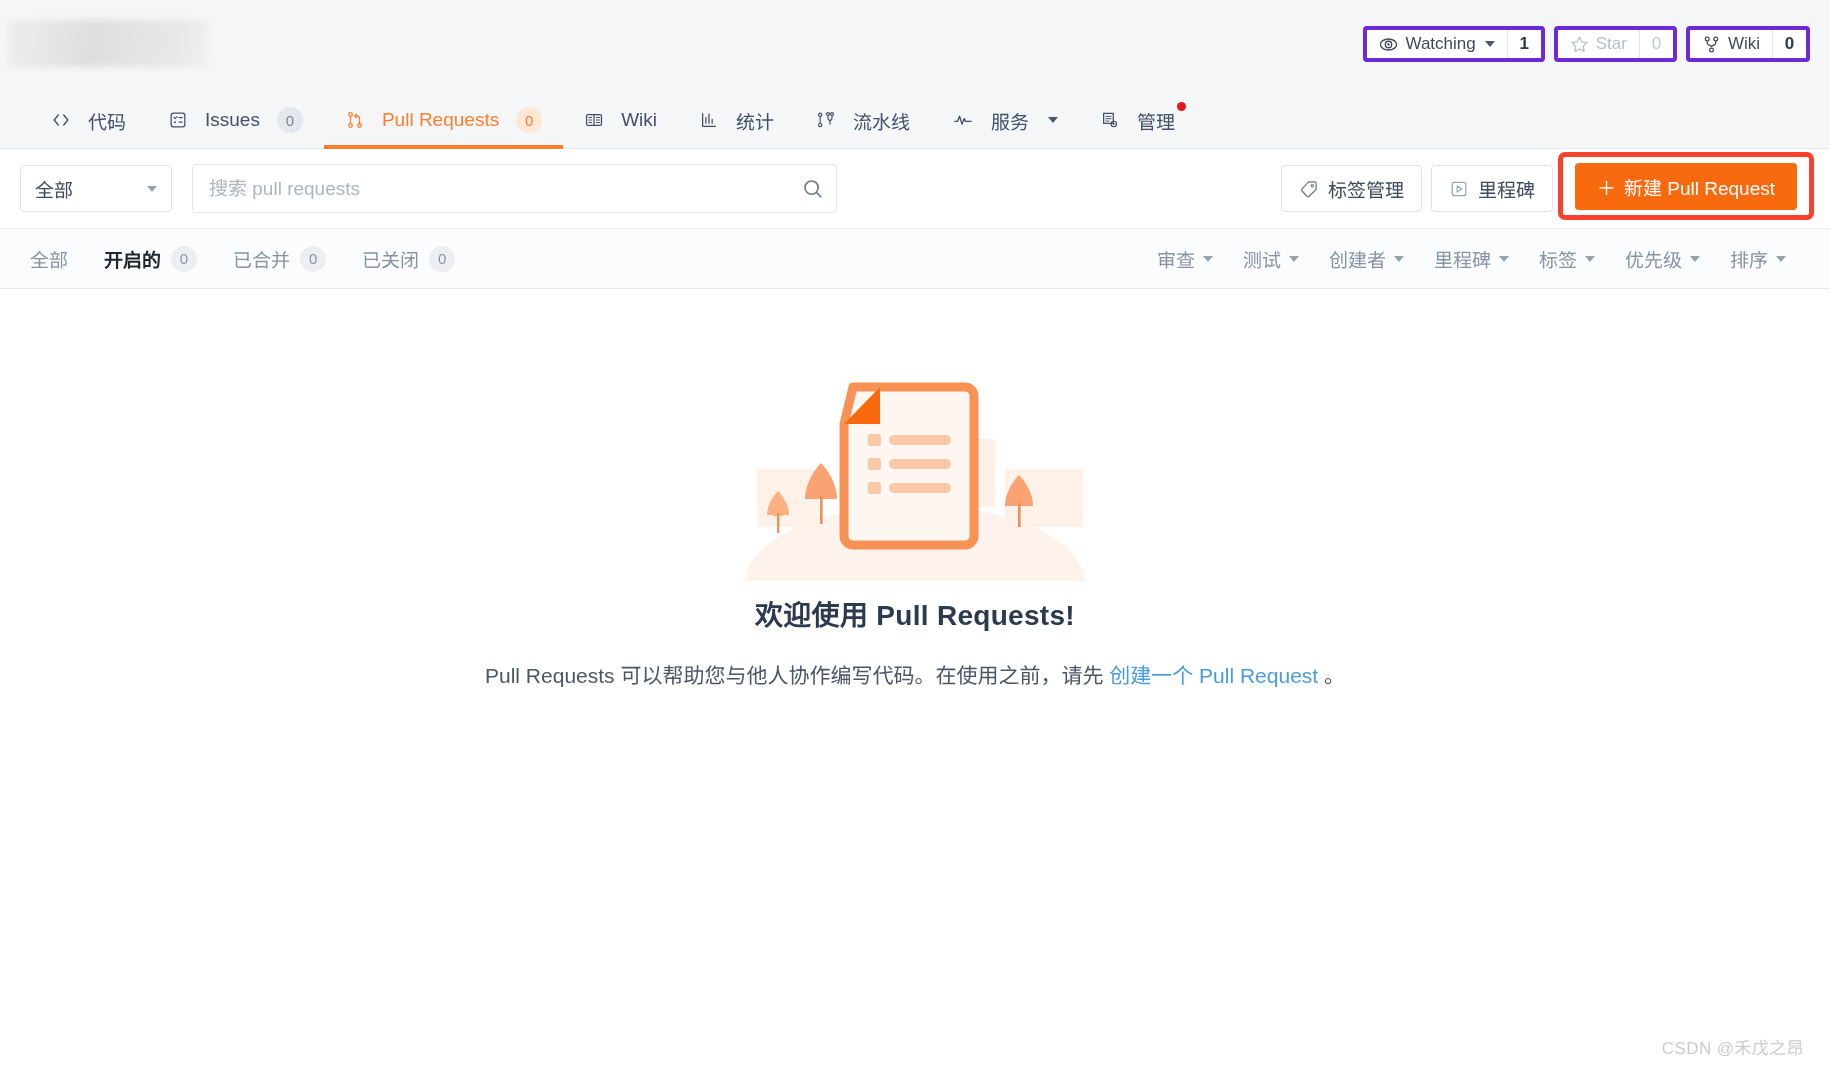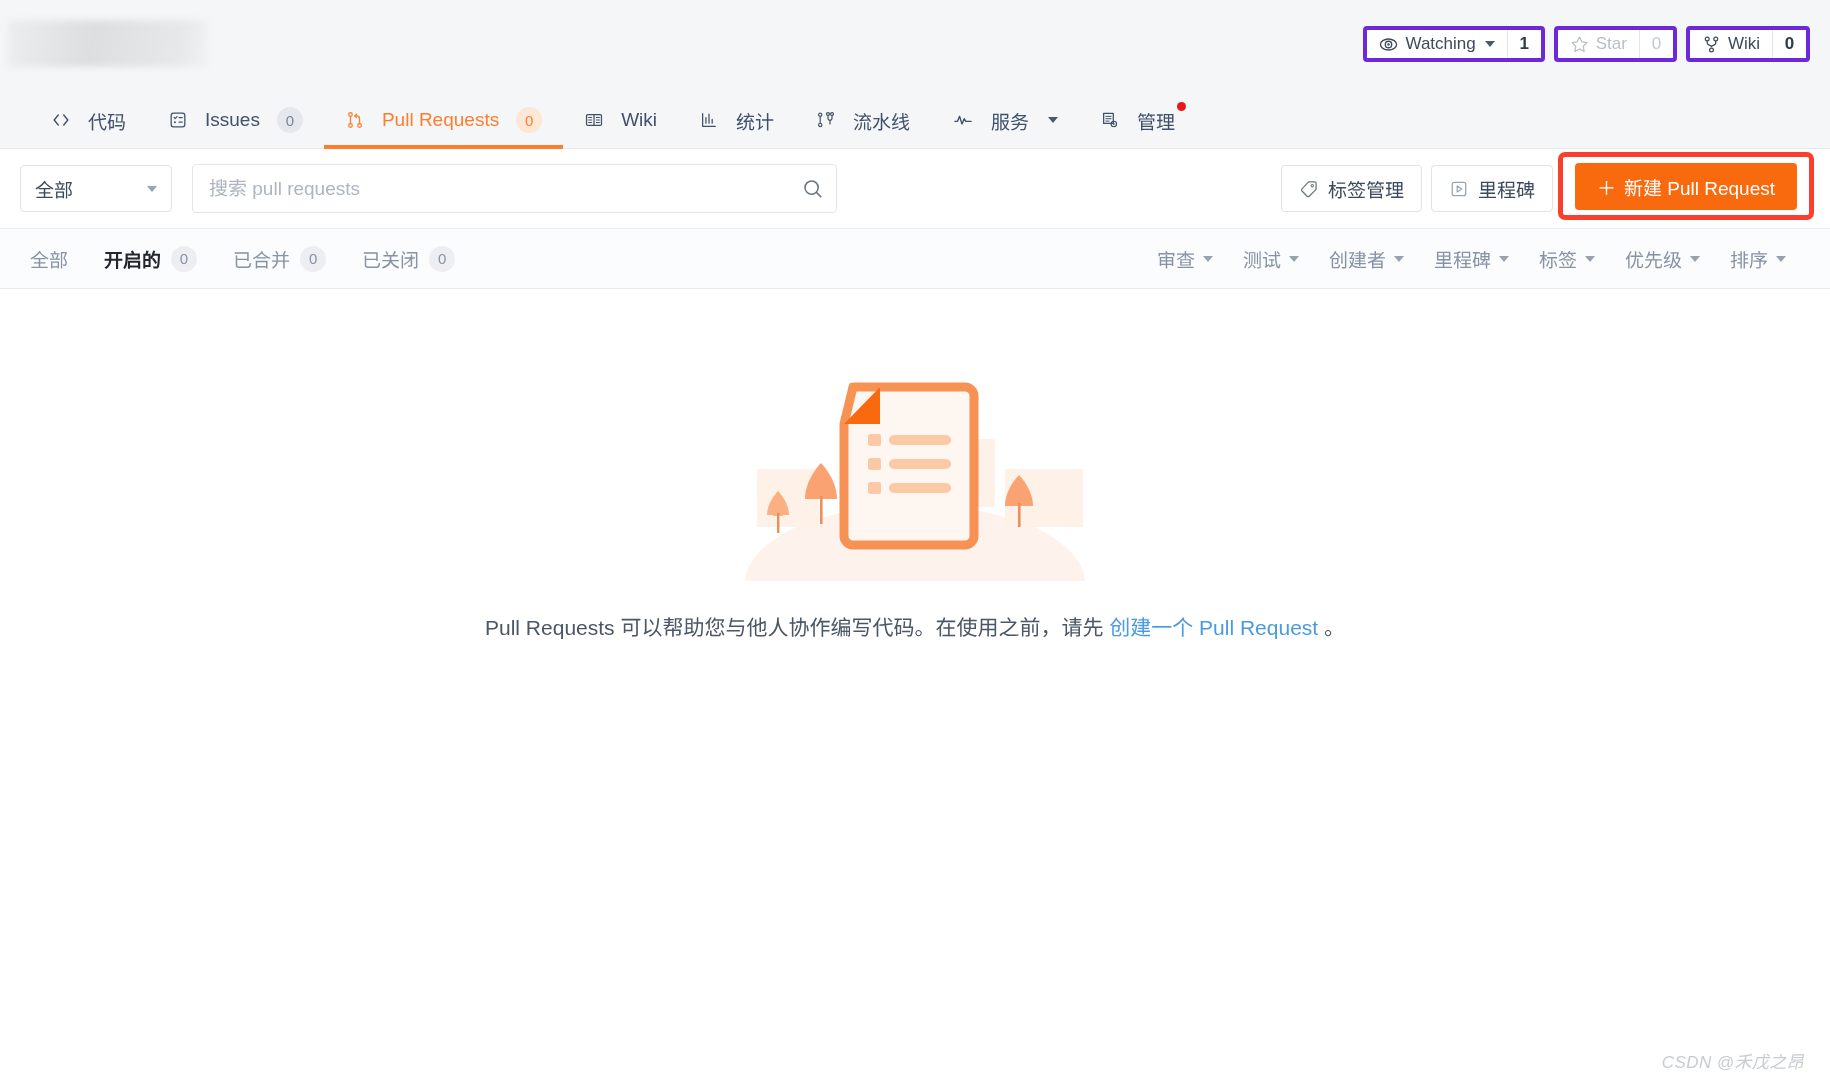--- a/index.html
+++ b/index.html
@@ -281,25 +281,24 @@
   }
   .empty-desc {
     margin-top: 26px;
     font-size: 21px;
     color: #4b5666;
   }
   .empty-desc a { color: #4a9ae0; text-decoration: none; cursor: pointer; }
 
   .watermark {
     position: absolute;
-    right: 26px; bottom: 16px;
+    right: 26px; bottom: 30px;
     font-size: 17px;
     color: #c7ccd3;
     letter-spacing: .4px;
-    font-style: italic;
   }
 </style>
 </head>
 <body>
 
 <div class="page">
 
   <div class="topbar">
     <div class="logo-redacted"></div>
 
@@ -581,20 +580,21 @@
 
           <rect x="163" y="83" width="13" height="12" rx="2.5" fill="#fbc9a6"></rect>
           <rect x="184" y="84" width="62" height="10" rx="5" fill="#fbc9a6"></rect>
           <rect x="163" y="107" width="13" height="12" rx="2.5" fill="#fbc9a6"></rect>
           <rect x="184" y="108" width="62" height="10" rx="5" fill="#fbc9a6"></rect>
           <rect x="163" y="131" width="13" height="12" rx="2.5" fill="#fbc9a6"></rect>
           <rect x="184" y="132" width="62" height="10" rx="5" fill="#fbc9a6"></rect>
         </svg>
       </div>
 
+      <div class="empty-title">欢迎使用 Pull Requests!</div>
 
       <div class="empty-desc">
         <span>Pull Requests 可以帮助您与他人协作编写代码。在使用之前，请先 </span><a>创建一个 Pull Request</a><span> 。</span>
       </div>
 
     </div>
 
     <div class="watermark">CSDN @禾戊之昂</div>
   </div>
 

